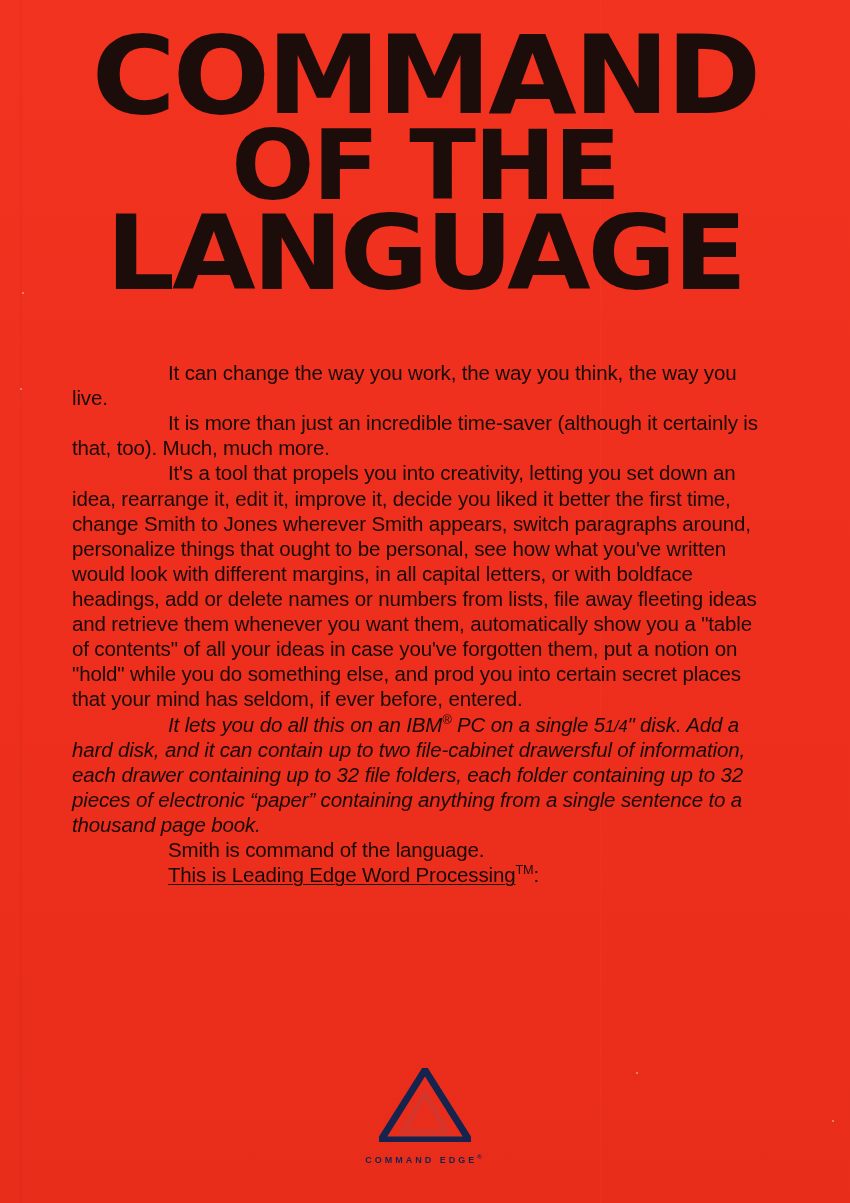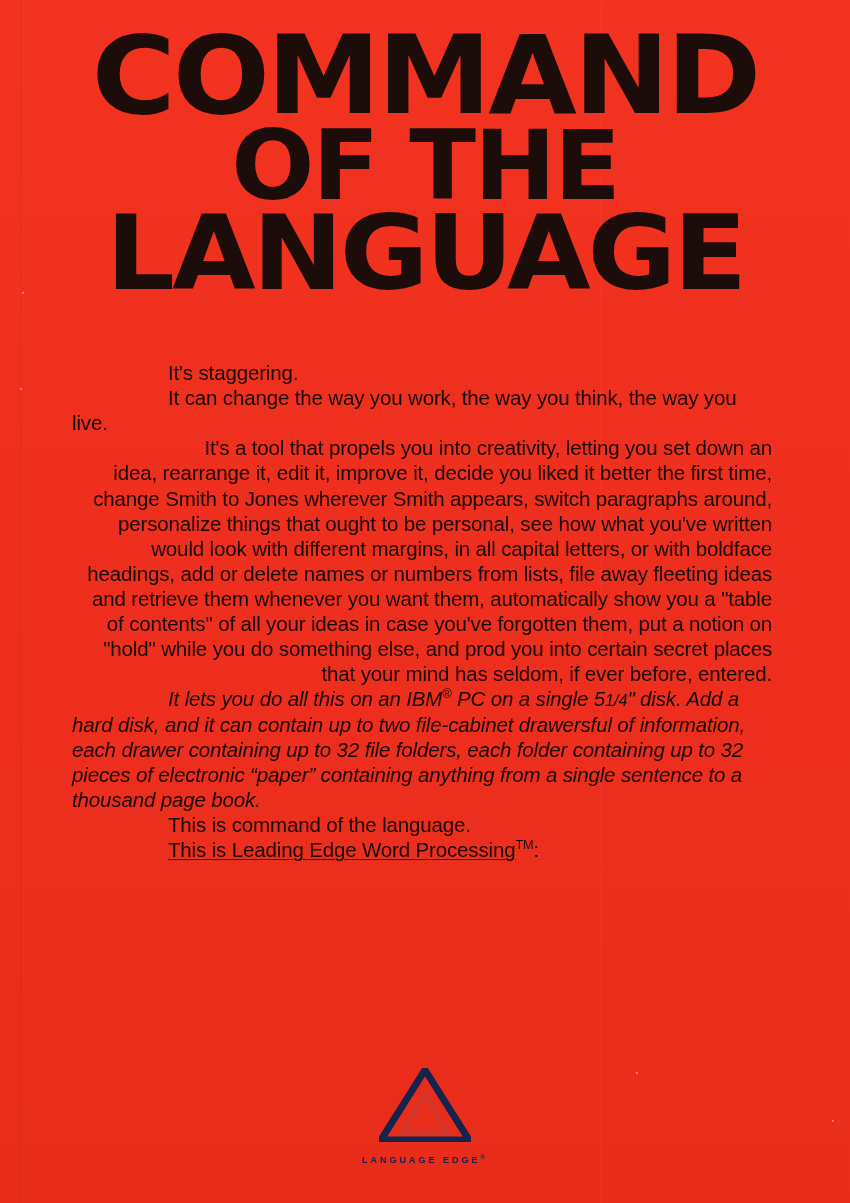--- a/index.html
+++ b/index.html
@@ -77,21 +77,20 @@
     font-size: 20.5px;
     line-height: 1.225;
     letter-spacing: -0.15px;
   }
   .body-copy p {
     margin: 0 0 0 0;
     text-indent: 96px;
   }
   .body-copy p.wide {
     width: 700px;
-    text-align: right;
   }
   .body-copy p.w2 {
     width: 700px;
     font-style: italic;
   }
   .sup {
     font-size: 0.62em;
     vertical-align: super;
   }
   .frac {
@@ -149,31 +148,31 @@
   <div class="dust" style="left:832px; top:1120px;"></div>
   <div class="dust" style="left:636px; top:1072px;"></div>
 
   <div class="headline">
     <span class="l1">COMMAND</span>
     <span class="l2">OF THE</span>
     <span class="l3">LANGUAGE</span>
   </div>
 
   <div class="body-copy">
-    <p>It's staggering.</p>
     <p>It can change the way you work, the way you think, the way you live.</p>
+    <p>It is more than just an incredible time-saver (although it certainly is that, too). Much, much more.</p>
     <p class="wide">It's a tool that propels you into creativity, letting you set down an idea, rearrange it, edit it, improve it, decide you liked it better the first time, change Smith to Jones wherever Smith appears, switch paragraphs around, personalize things that ought to be personal, see how what you've written would look with different margins, in all capital letters, or with boldface headings, add or delete names or numbers from lists, file away fleeting ideas and retrieve them whenever you want them, automatically show you a "table of contents" of all your ideas in case you've forgotten them, put a notion on "hold" while you do something else, and prod you into certain secret places that your mind has seldom, if ever before, entered.</p>
     <p class="w2"><span>It lets you do all this on an IBM</span><span class="sup">®</span><span> PC on a single 5</span><span class="frac">1/4</span><span>" disk. Add a hard disk, and it can contain up to two file-cabinet drawersful of information, each drawer containing up to 32 file folders, each folder containing up to 32 pieces of electronic “paper” containing anything from a single sentence to a thousand page book.</span></p>
-    <p class="closing">This is command of the language.</p>
+    <p class="closing">Smith is command of the language.</p>
     <p class="closing"><span class="underlined">This is Leading Edge Word Processing</span><span class="sup">TM</span><span>:</span></p>
   </div>
 
   <div class="logo-wrap">
     <span class="logo-mark">
       <svg width="92" height="74" viewBox="0 0 92 74" xmlns="http://www.w3.org/2000/svg">
         <polygon points="46,2 90,72 2,72" fill="none" stroke="#14244f" stroke-width="7"></polygon>
         <polygon points="46,26 68,64 24,64" fill="none" stroke="#d8352a" stroke-width="6"></polygon>
       </svg>
     </span>
-    <div class="logo-text"><span>LANGUAGE EDGE</span><span class="reg">®</span></div>
+    <div class="logo-text"><span>COMMAND EDGE</span><span class="reg">®</span></div>
   </div>
 
 </div>
 
 </body></html>

